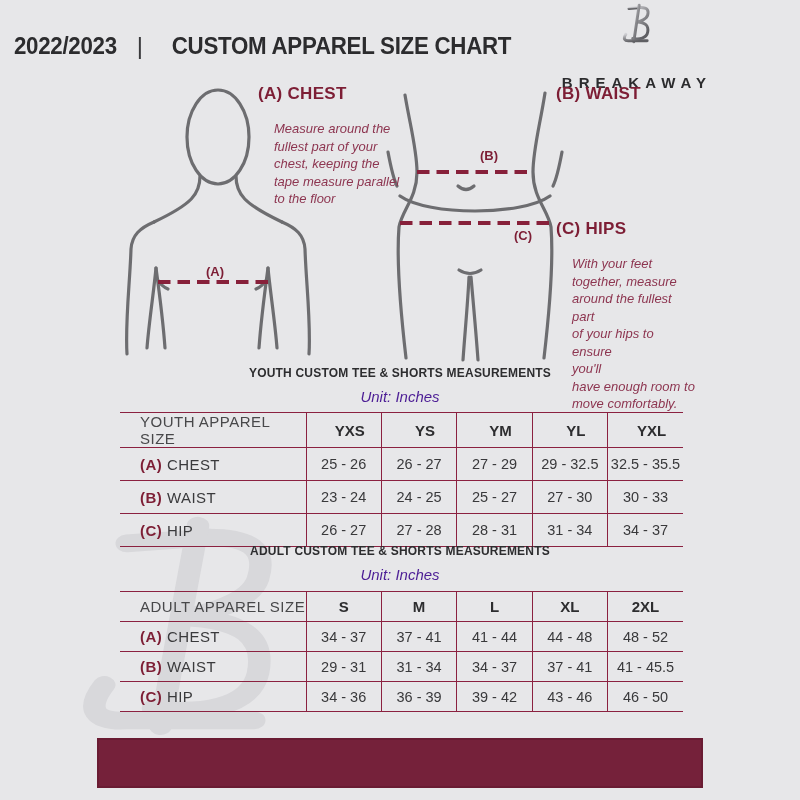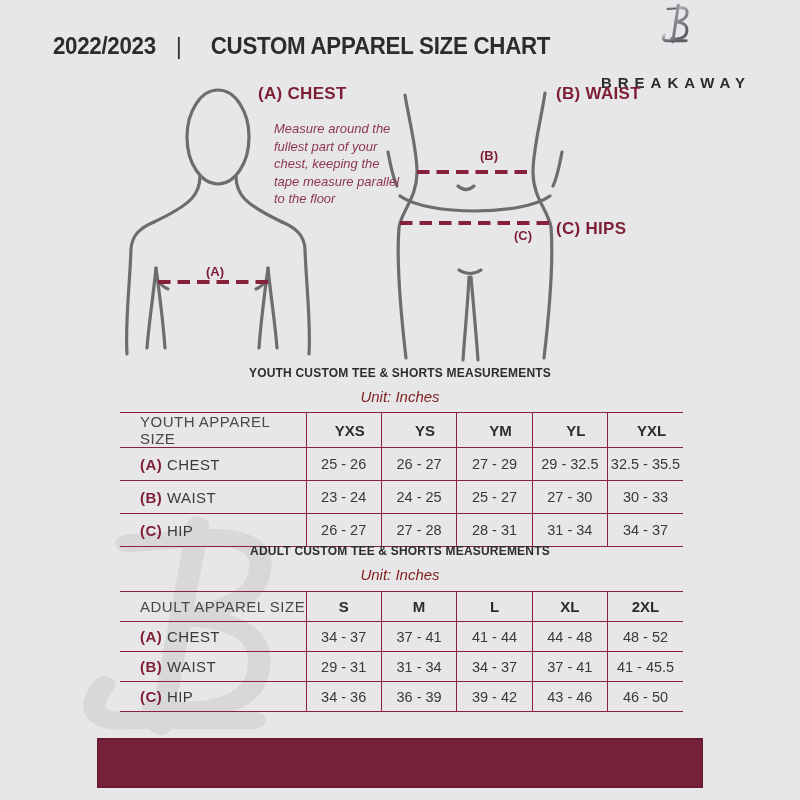--- a/index.html
+++ b/index.html
@@ -3,21 +3,21 @@
 <meta charset="utf-8">
 <style>
   html,body{margin:0;padding:0;background:#e7e7e9;}
   .page{
     position:relative;width:800px;height:800px;background:#e7e7e9;
     overflow:hidden;font-family:"Liberation Sans",sans-serif;
   }
   
   .header{
     position:absolute;top:24px;left:88px;width:624px;height:44px;
-    display:flex;align-items:center;justify-content:center;gap:12px;
+    display:flex;align-items:center;justify-content:flex-end;gap:12px;
   }
   .season,.title{
     font-size:24px;font-weight:700;color:#2c2c2e;letter-spacing:-0.3px;
     white-space:nowrap;transform:scaleX(0.93);transform-origin:center;
   }
   .divider{font-size:24px;font-weight:400;color:#3a3a3c;padding:0 4px;}
   .logo-wrap{margin-left:26px;display:flex;align-items:center;gap:30px;flex-direction:column;}
   .logo-svg{width:30px;height:42px;display:block;}
   .brand{
     font-size:15px;font-weight:700;color:#2c2c2e;letter-spacing:6px;
@@ -42,21 +42,21 @@
     margin:16px;font-size:13px;font-style:italic;line-height:17.5px;color:#8d3550;
     white-space:pre-line;
   }
   
   .section-title{
     position:absolute;left:88px;width:624px;text-align:center;z-index:1;
     font-size:12px;font-weight:700;color:#2d2d2f;letter-spacing:0.2px;
   }
   .unit{
     position:absolute;left:88px;width:624px;text-align:center;z-index:1;
-    font-size:15px;font-style:italic;color:#7f1d1d;
+    font-size:15px;font-style:italic;color:#4c1d95;
   }
   .yt-title{top:366px;} .yt-unit{top:388px;}
   .ad-title{top:544px;} .ad-unit{top:566px;}
   
   .size-table{
     position:absolute;left:120px;width:563px;border-collapse:collapse;
     table-layout:fixed;z-index:1;
   }
   .yt-table{top:412px;} .ad-table{top:591px;}
   .size-table tr{border-top:1.5px solid #8b2140;border-bottom:1.5px solid #8b2140;}
@@ -151,20 +151,27 @@
 fullest part of your
 chest, keeping the
 tape measure parallel
 to the floor</p>
   </div>
   <div class="inst inst-b">
     <h3>(B) WAIST</h3>
   </div>
   <div class="inst inst-c">
     <h3>(C) HIPS</h3>
+    <p>With your feet
+together, measure
+around the fullest part
+of your hips to ensure
+you'll
+have enough room to
+move comfortably.</p>
   </div>
 
   <div class="section-title yt-title">YOUTH CUSTOM TEE &amp; SHORTS MEASUREMENTS</div>
   <div class="unit yt-unit">Unit: Inches</div>
   <table class="size-table yt-table">
     <colgroup>
         <col style="width:186px">
         <col>
         <col>
         <col>

